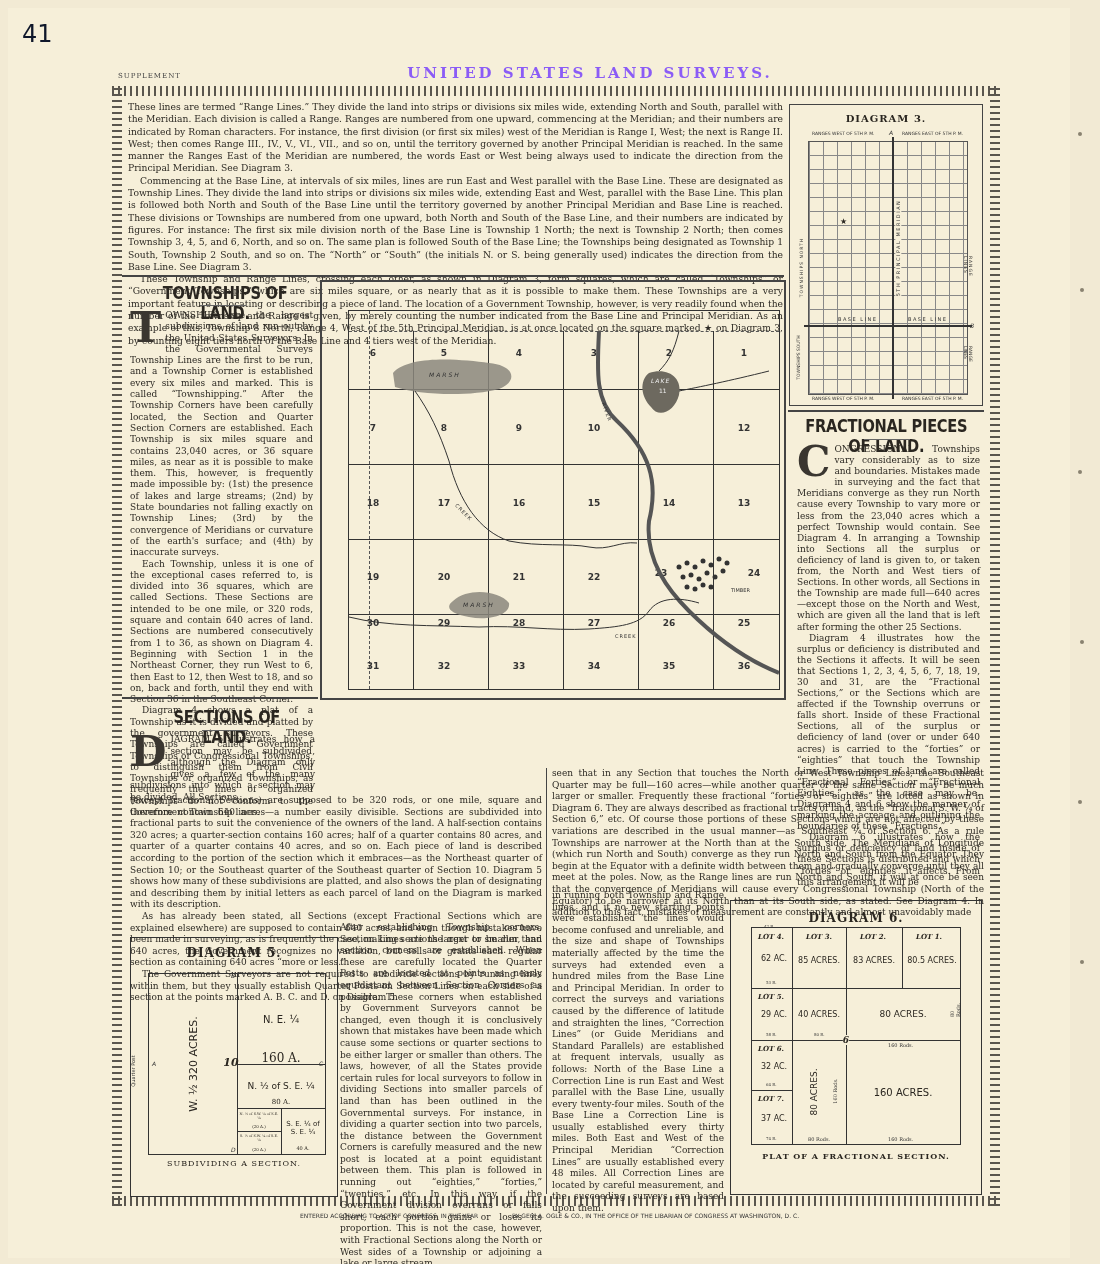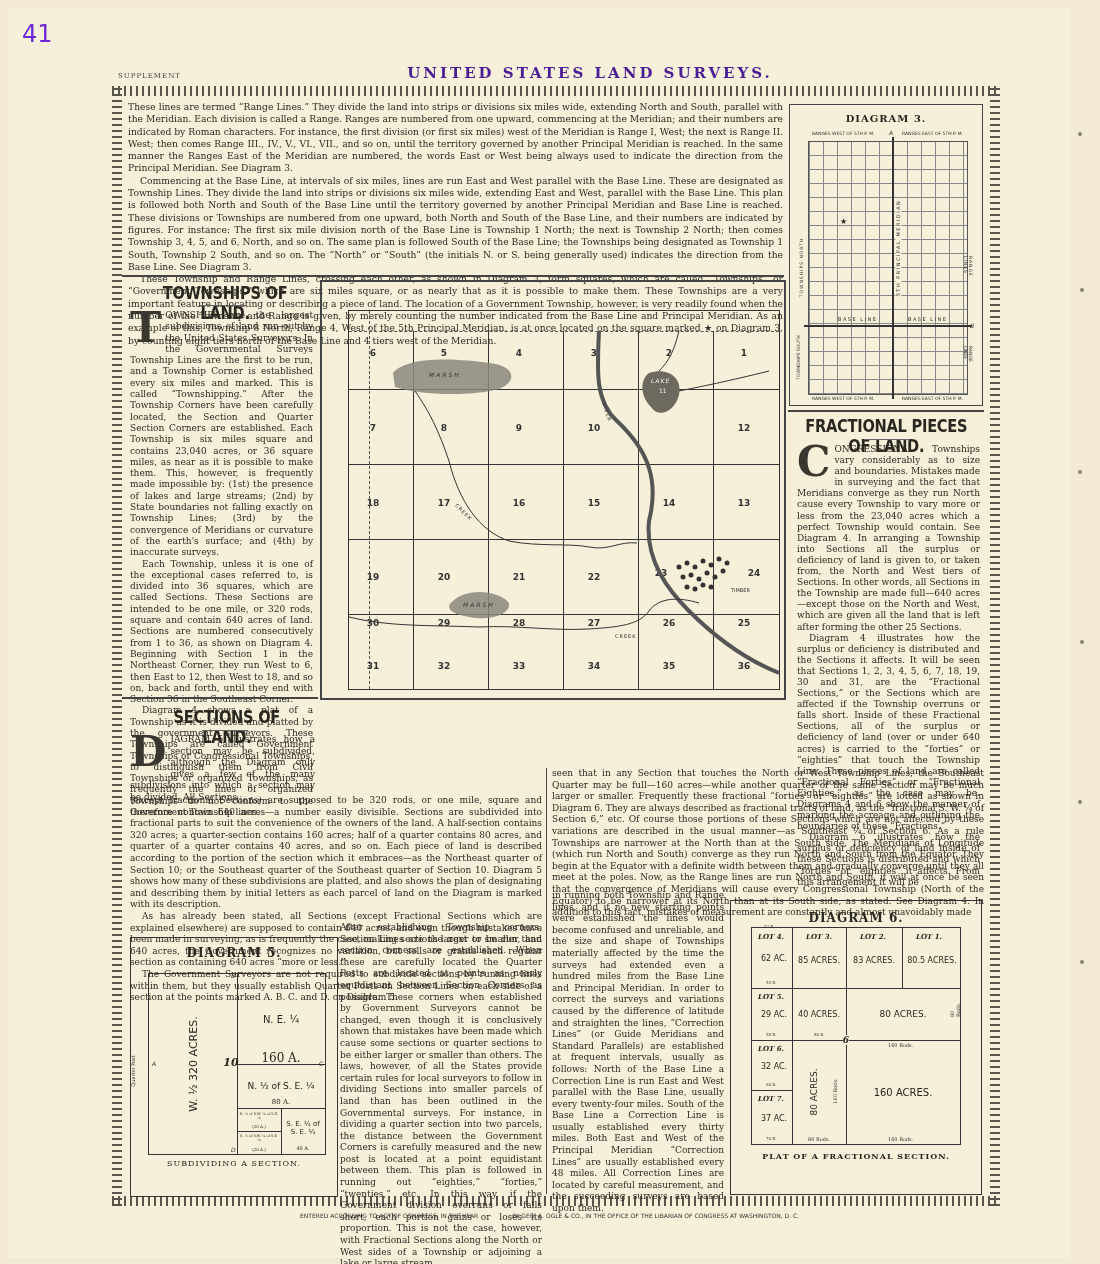--- a/index.html
+++ b/index.html
@@ -1,20 +1,20 @@
 <!DOCTYPE html>
 <html><head>
 <meta charset="utf-8">
 <style>
   html,body{margin:0;padding:0;}
   body{width:1100px;height:1264px;background:#f2ead4;position:relative;overflow:hidden;font-family:"DejaVu Serif",serif;color:#2a2620;}
   .page{position:absolute;left:8px;top:8px;width:1062px;height:1250px;background:#f6efd9;}
-  .page-num{position:absolute;left:22px;top:20px;font-family:"DejaVu Sans",sans-serif;font-size:24px;color:#6d28d9;}
+  .page-num{position:absolute;left:22px;top:20px;font-family:"DejaVu Sans",sans-serif;font-size:24px;color:#0f172a;}
   .runner{position:absolute;left:118px;top:72px;font-size:7px;letter-spacing:1px;color:#444;}
-  .main-title{position:absolute;left:360px;top:64px;width:460px;text-align:center;font-family:"DejaVu Serif",serif;font-size:15px;letter-spacing:3px;font-weight:bold;color:#4c1d95;}
+  .main-title{position:absolute;left:360px;top:64px;width:460px;text-align:center;font-family:"DejaVu Serif",serif;font-size:15px;letter-spacing:3px;font-weight:bold;color:#8b5cf6;}
   .greek{position:absolute;background:repeating-linear-gradient(90deg,#5a564e 0 2px,transparent 2px 6px,#5a564e 6px 8px,transparent 8px 12px);}
   .greek.h{height:10px;}
   .greek.v{width:10px;background:repeating-linear-gradient(0deg,#5a564e 0 2px,transparent 2px 6px,#5a564e 6px 8px,transparent 8px 12px);}
   .greek-top{left:112px;top:86px;width:888px;}
   .greek-bot{left:112px;top:1196px;width:888px;}
   .greek-left{left:112px;top:86px;height:1120px;}
   .greek-right{left:990px;top:86px;height:1120px;}
   .txt{position:absolute;font-size:9.3px;line-height:12.4px;text-align:justify;color:#2d2a24;}
   .txt p{margin:0;text-indent:12px;}
   .txt p.noind{text-indent:0;}

